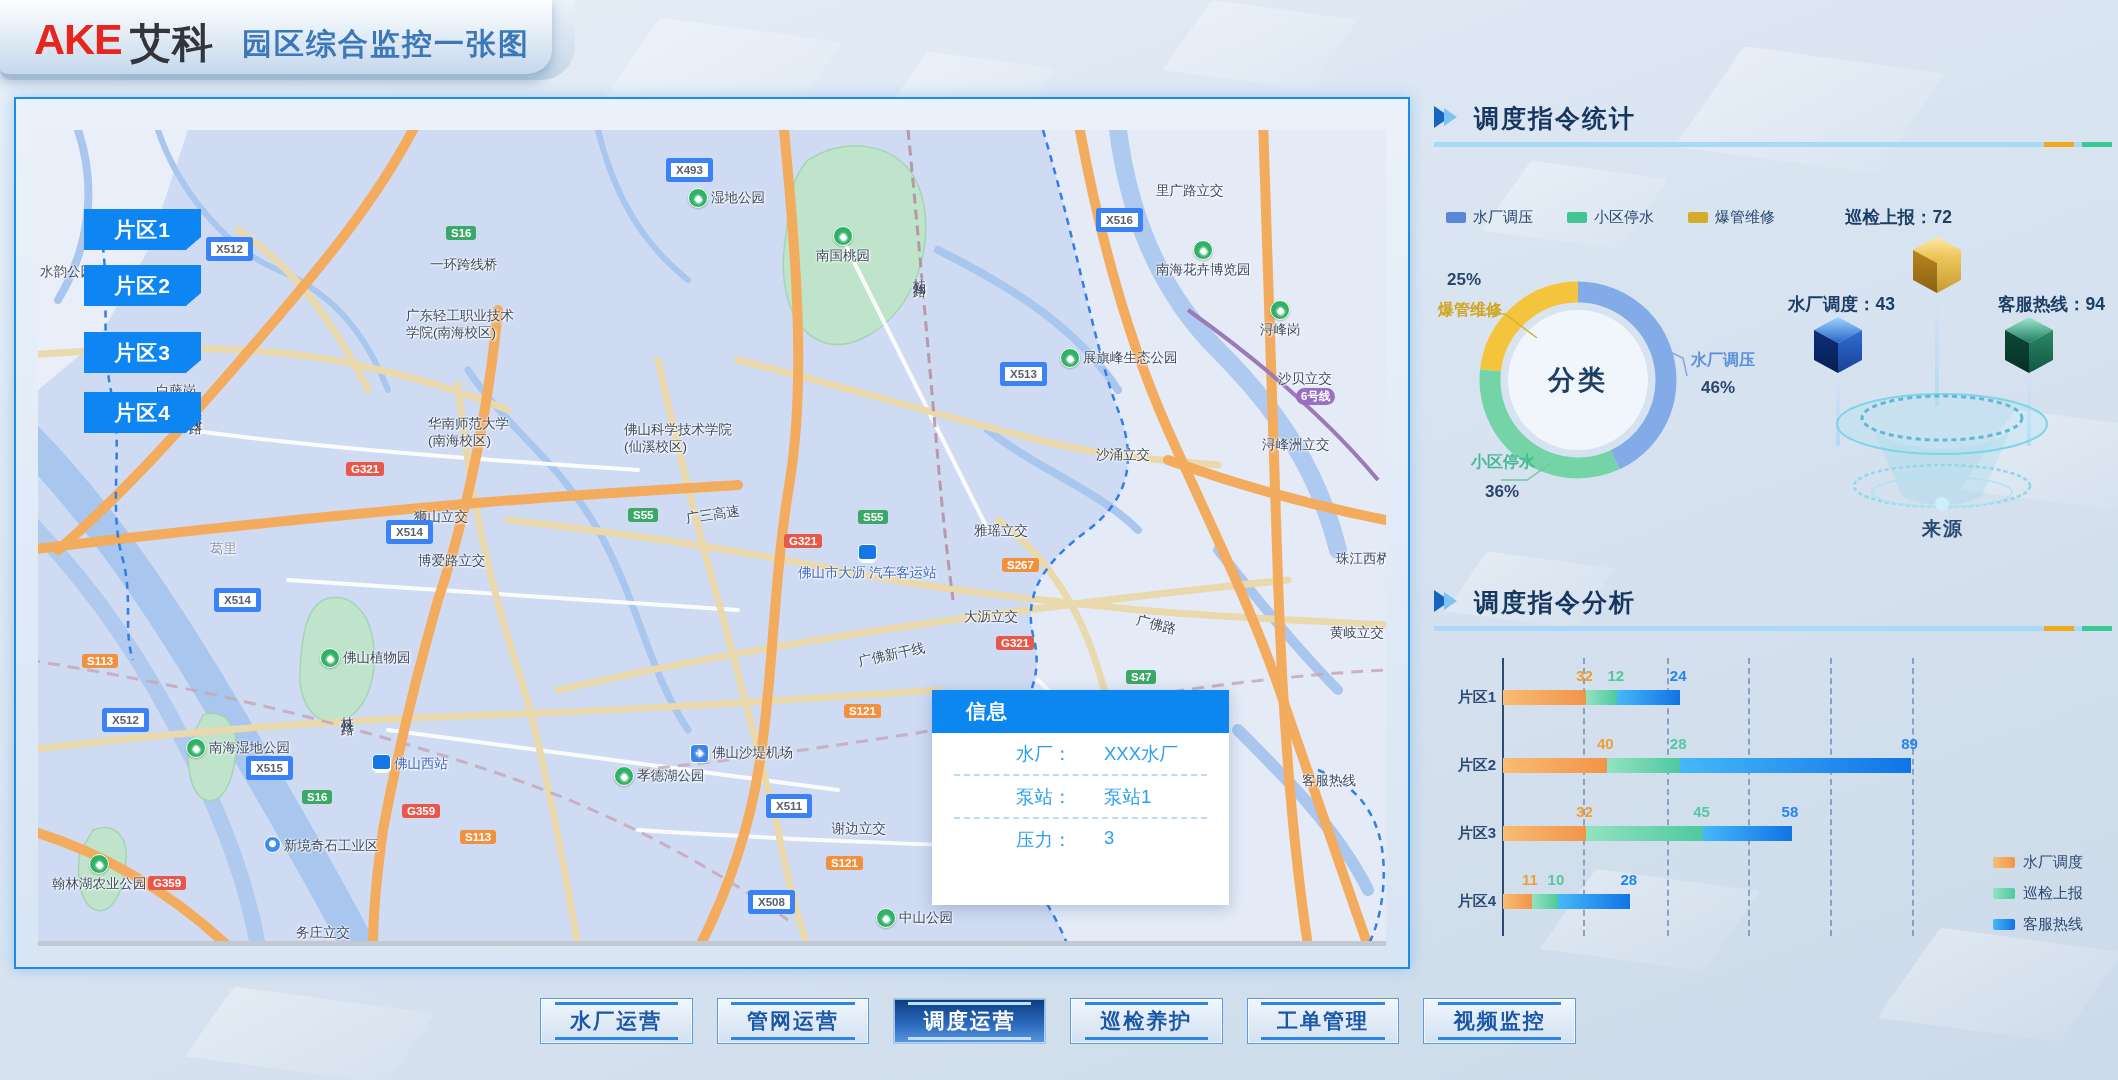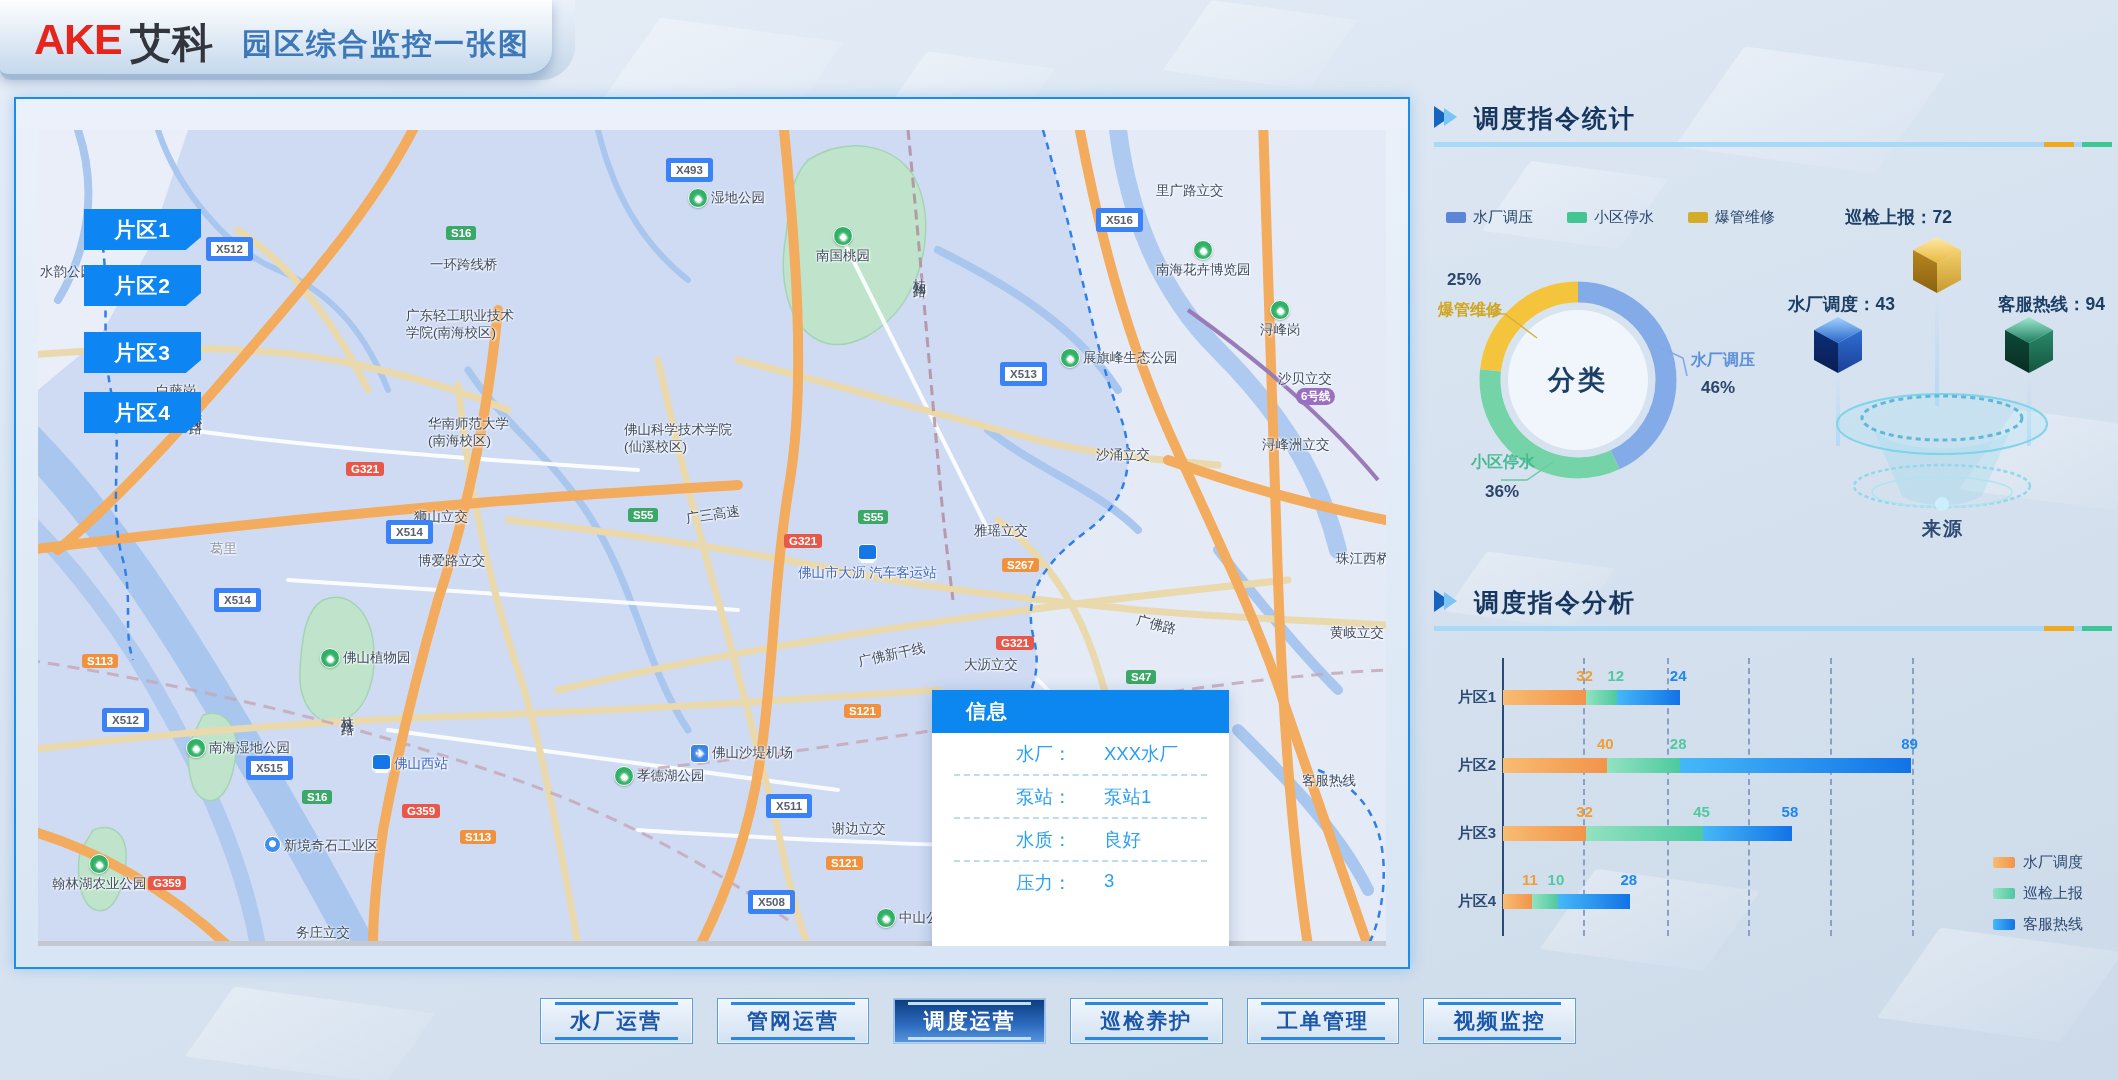--- a/index.html
+++ b/index.html
@@ -46,21 +46,21 @@
   .ml.station{display:flex;align-items:center;color:#3c66c4;}
   .ml.station::before{margin-right:3px;}
   .ml.air::before{content:"✈";color:#fff;background:#3d84e8;border-radius:4px;width:17px;height:17px;display:inline-block;
       text-align:center;line-height:17px;font-size:11px;margin-right:3px;border:1.5px solid #fff;}
   .ml.pin::before{content:"";width:15px;height:15px;border-radius:50%;display:inline-block;margin-right:3px;
       background:radial-gradient(circle at 50% 45%,#fff 0 3px,#3d8ef0 4px);border:1px solid #fff;vertical-align:-3px;}
   .zone-btn{position:absolute;left:46px;width:117px;height:41px;background:#0d85f2;color:#fff;font-size:21px;
       font-weight:700;text-align:center;line-height:41px;letter-spacing:1px;z-index:5;
       clip-path:polygon(0 0,100% 0,100% 68%,87% 100%,0 100%);box-shadow:0 2px 5px rgba(10,80,160,.4);cursor:pointer;}
   
-  .popup{position:absolute;left:894px;top:560px;width:297px;height:277px;background:#fff;z-index:8;
+  .popup{position:absolute;left:894px;top:560px;width:297px;height:215px;background:#fff;z-index:8;
          box-shadow:0 3px 14px rgba(20,60,120,.25);}
   .popup-hd{height:43px;background:#0d87f0;color:#fff;font-size:20px;font-weight:700;line-height:43px;padding-left:34px;letter-spacing:1px;}
   .popup-row{display:flex;margin:0 22px;padding:8px 0 8px 62px;font-size:18.5px;color:#2aa0f5;border-bottom:2px dashed #bcdcf2;}
   .popup-row:last-child{border-bottom:none;}
   .popup-row .pl{min-width:88px;}
   
   .ptitle{position:absolute;font-size:25px;font-weight:700;color:#16365f;letter-spacing:2px;}
   .tri{position:absolute;width:30px;height:22px;}
   .tri i{position:absolute;width:0;height:0;border-top:11px solid transparent;border-bottom:11px solid transparent;}
   .tri .t1{left:0;top:0;border-left:16px solid #1565c0;}
@@ -226,21 +226,21 @@
         <div class="ml badge-w" style="left: 348px; top: 390px;">X514</div>
         <div class="ml badge-g" style="left: 590px; top: 378px;">S55</div>
         <div class="ml place" style="left: 648px; top: 376px; transform: rotate(-8deg);">广三高速</div>
         <div class="ml badge-r" style="left: 746px; top: 404px;">G321</div>
         <div class="ml badge-g" style="left: 820px; top: 380px;">S55</div>
         <div class="ml place" style="left: 380px; top: 422px;">博爱路立交</div>
         <div class="ml place" style="left: 936px; top: 392px;">雅瑶立交</div>
         <div class="ml badge-o" style="left: 964px; top: 428px;">S267</div>
         <div class="ml stationtop" style="left: 760px; top: 414px;">佛山市大沥
 汽车客运站</div>
-        <div class="ml place" style="left: 926px; top: 478px; margin-top: 48px;">大沥立交</div>
+        <div class="ml place" style="left: 926px; top: 478px;">大沥立交</div>
         <div class="ml badge-r" style="left: 958px; top: 506px;">G321</div>
         <div class="ml place" style="left: 1098px; top: 486px; transform: rotate(14deg);">广佛路</div>
         <div class="ml badge-g" style="left: 1088px; top: 540px;">S47</div>
         <div class="ml place" style="left: 1080px; top: 582px;">穗盐路立交</div>
         <div class="ml place" style="left: 1292px; top: 494px;">黄岐立交</div>
         <div class="ml place" style="left: 1298px; top: 420px;">珠江西桥</div>
         <div class="ml place" style="left: 1264px; top: 642px;">客服热线</div>
         <div class="ml faint" style="left: 172px; top: 410px;">葛里</div>
         <div class="ml badge-w" style="left: 176px; top: 458px;">X514</div>
         <div class="ml badge-o" style="left: 44px; top: 524px;">S113</div>
@@ -279,24 +279,20 @@
       <div id="popup-rows">
           <div class="popup-row">
             <span class="pl">水厂：</span>
             <span>XXX水厂</span>
           </div>
           <div class="popup-row">
             <span class="pl">泵站：</span>
             <span>泵站1</span>
           </div>
           <div class="popup-row">
-            <span class="pl">水质：</span>
-            <span>良好</span>
-          </div>
-          <div class="popup-row">
             <span class="pl">压力：</span>
             <span>3</span>
           </div>
         </div>
     </div>
   </div>
 </div>
 
 <span class="tri" style="left:1434px;top:106px;position:absolute">
     <i class="t1"></i>

